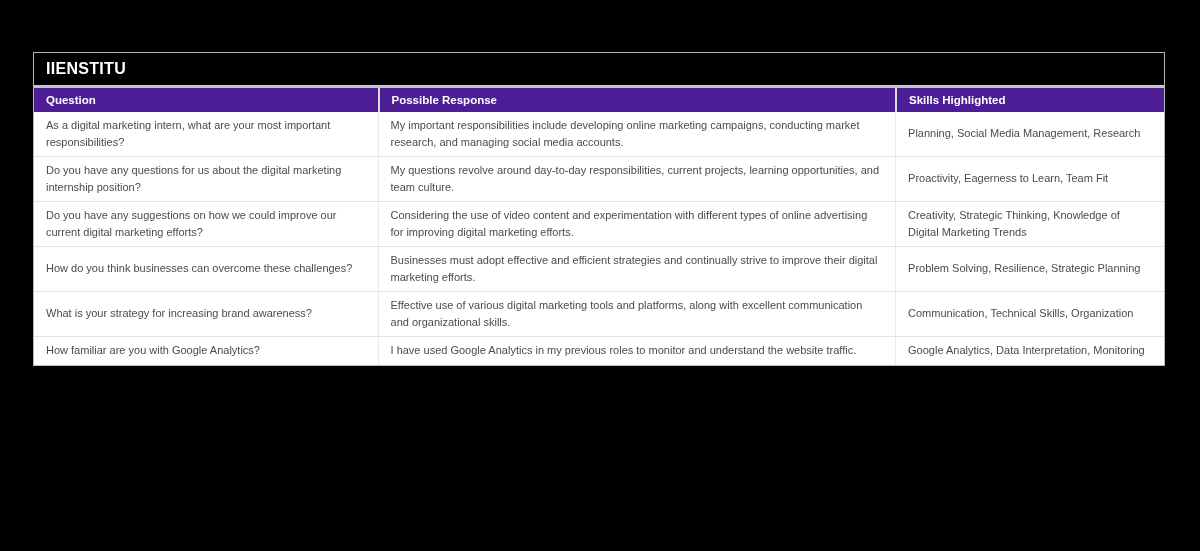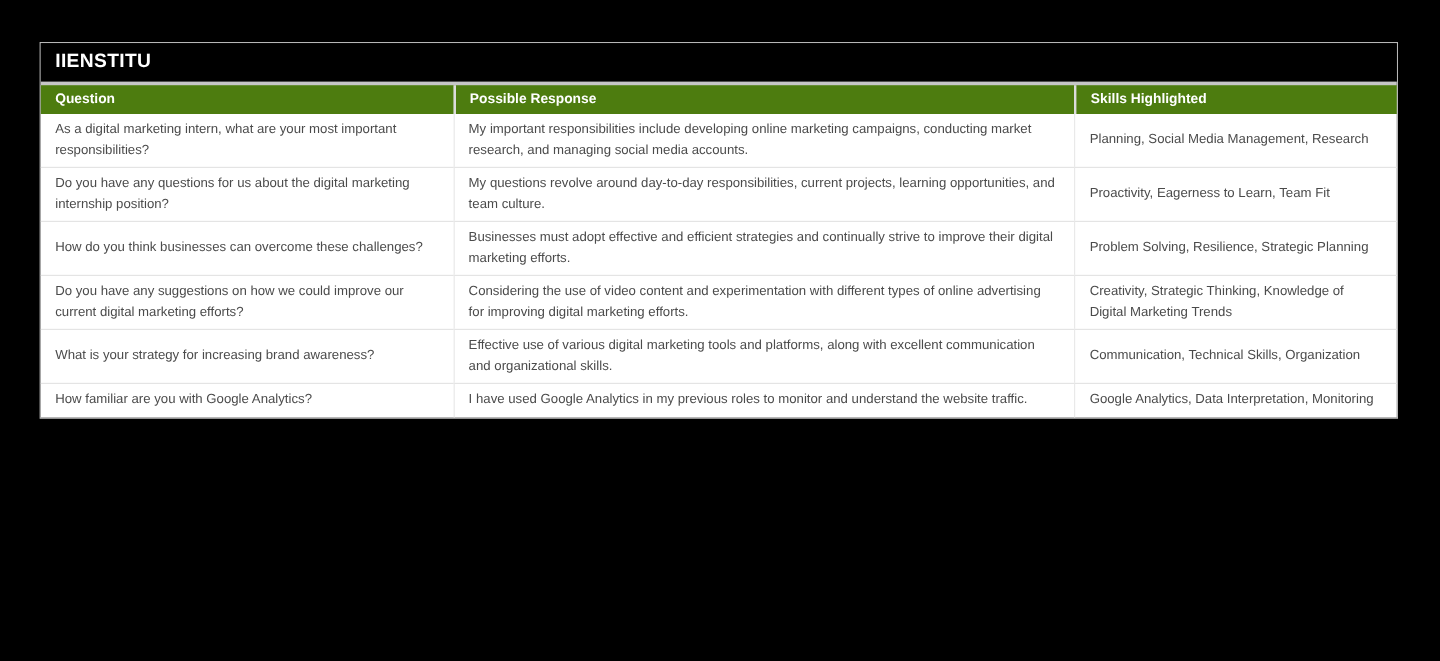--- a/index.html
+++ b/index.html
@@ -13,21 +13,21 @@
   }
   .canvas {
     position: relative;
     width: 1200px;
     height: 551px;
     background: #000000;
   }
   .table-card {
     position: absolute;
     left: 33px;
-    top: 35px;
+    top: 52px;
     width: 1132px;
     border: 1px solid #b7b7b7;
     background: #000000;
     box-sizing: border-box;
   }
   .title-bar {
     background: #000000;
     color: #ffffff;
     font-size: 16px;
     font-weight: 700;
@@ -39,21 +39,21 @@
     width: 100%;
     border-collapse: separate;
     border-spacing: 0;
     table-layout: fixed;
     background: #ffffff;
   }
   table.qa col.c1 { width: 30.4%; }
   table.qa col.c2 { width: 45.8%; }
   table.qa col.c3 { width: 23.8%; }
   table.qa th {
-    background: #4d7c0f;
+    background: #4c1d95;
     color: #ffffff;
     font-size: 11.5px;
     font-weight: 700;
     text-align: left;
     padding: 6px 12px;
     border-left: 2px solid #dcdcdc;
   }
   table.qa th:first-child { border-left: none; }
   table.qa td {
     font-size: 11px;
@@ -96,29 +96,29 @@
     <td>Planning, Social Media Management, Research</td>
   </tr>
 
   <tr>
     <td>Do you have any questions for us about the digital marketing internship position?</td>
     <td>My questions revolve around day-to-day responsibilities, current projects, learning opportunities, and team culture.</td>
     <td>Proactivity, Eagerness to Learn, Team Fit</td>
   </tr>
 
   <tr>
+    <td>Do you have any suggestions on how we could improve our current digital marketing efforts?</td>
+    <td>Considering the use of video content and experimentation with different types of online advertising for improving digital marketing efforts.</td>
+    <td>Creativity, Strategic Thinking, Knowledge of Digital Marketing Trends</td>
+  </tr>
+
+  <tr>
     <td>How do you think businesses can overcome these challenges?</td>
     <td>Businesses must adopt effective and efficient strategies and continually strive to improve their digital marketing efforts.</td>
     <td>Problem Solving, Resilience, Strategic Planning</td>
-  </tr>
-
-  <tr>
-    <td>Do you have any suggestions on how we could improve our current digital marketing efforts?</td>
-    <td>Considering the use of video content and experimentation with different types of online advertising for improving digital marketing efforts.</td>
-    <td>Creativity, Strategic Thinking, Knowledge of Digital Marketing Trends</td>
   </tr>
 
   <tr>
     <td>What is your strategy for increasing brand awareness?</td>
     <td>Effective use of various digital marketing tools and platforms, along with excellent communication and organizational skills.</td>
     <td>Communication, Technical Skills, Organization</td>
   </tr>
 
 
 

